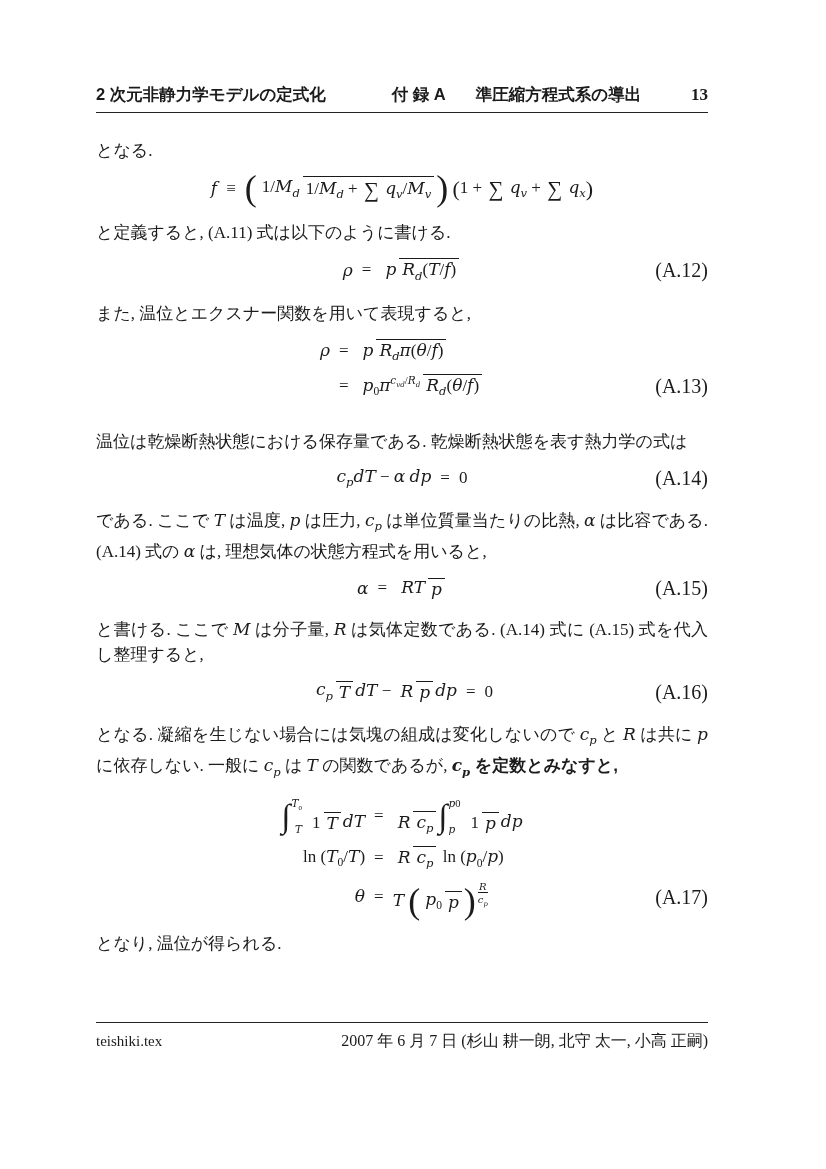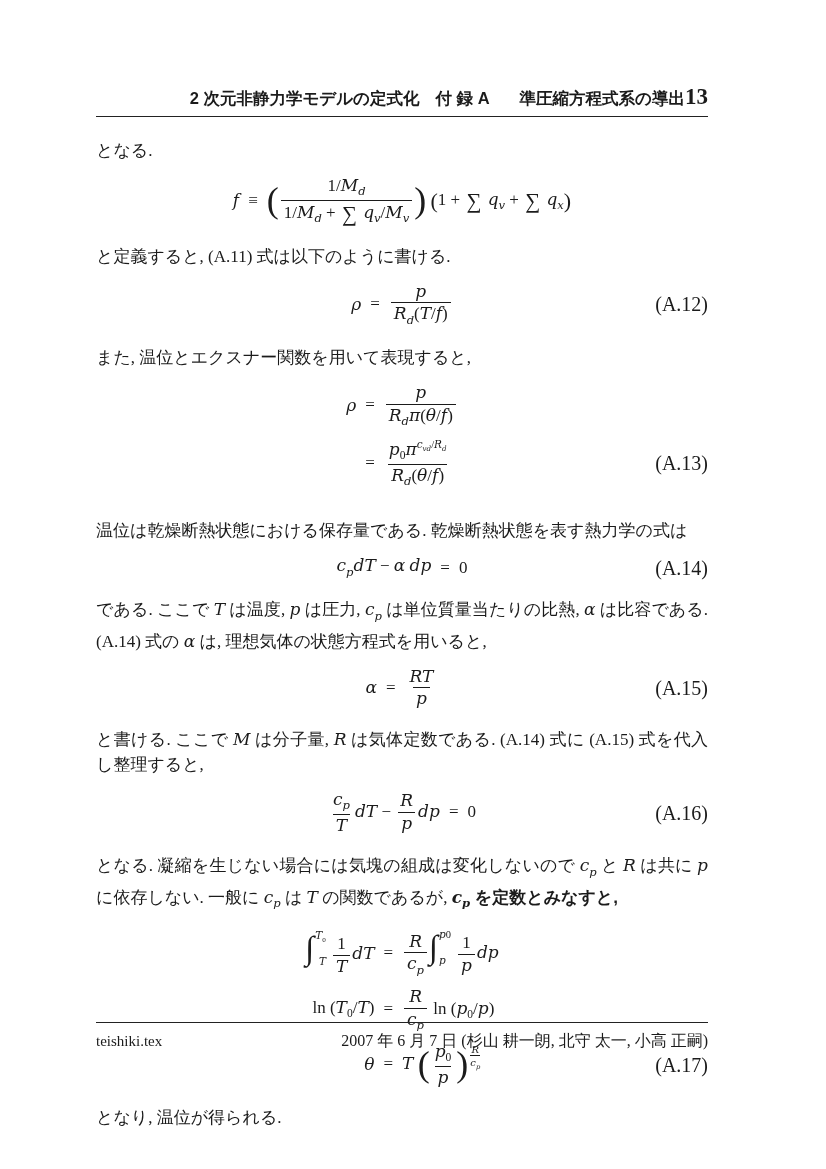--- a/index.html
+++ b/index.html
@@ -4,27 +4,27 @@
 <style>
   html,body { margin:0; padding:0; background:#e8e8e8; }
   .page {
     position:relative; width:826px; height:1169px; margin:0 auto;
     background:#ffffff; overflow:hidden; color:#1b1b1b;
     font-family:"Liberation Serif","DejaVu Serif",serif;
   }
   
   .header {
     position:absolute; left:96px; top:84px; width:612px;
-    display:flex; justify-content:flex-end; align-items:baseline;
+    display:flex; justify-content:space-between; align-items:baseline;
     font-family:"Liberation Sans","DejaVu Sans",sans-serif;
     font-weight:bold; font-size:16.5px;
     border-bottom:1.5px solid #222; padding-bottom:6px;
   }
   .hcenter { display:flex; gap:30px;margin-left:16px; }
-  .hpage { font-family:"Liberation Serif",serif; font-size:23px; }
+  .hpage { font-family:"Liberation Serif",serif; font-size:17px; }
   
   .content {
     position:absolute; left:96px; top:120px; width:612px;
     font-size:17px; line-height:25px; text-align:justify;
   }
   .para { margin:18px 0 0 0; }
   .para.gap { margin-top:30px; }
   .para i, .eqgrid i { font-family:"DejaVu Serif","Liberation Serif",serif; }
   sub { font-size:68%; }
   .gt { font-family:"Liberation Sans","DejaVu Sans",sans-serif; font-weight:bold; }
@@ -32,21 +32,21 @@
   .eqz { margin-top:13px; }
   .eqgrid {
     display:grid; grid-template-columns:1fr auto auto auto 1fr;
     column-gap:9px; row-gap:10px; align-items:center; width:100%;
     font-size:17px; line-height:1.1;
   }
   .eqgrid .lhs { justify-self:end; text-align:right; white-space:nowrap; }
   .eqgrid .rel { justify-self:center; }
   .eqgrid .rhs { justify-self:start; text-align:left; white-space:nowrap; }
   .eqgrid .lbl { justify-self:end; font-size:20px; white-space:nowrap; }
-  .fr { display:inline-flex; flex-direction:column; align-items:center;
+  .fr { display:inline-flex; flex-direction:row; align-items:center;
         vertical-align:middle; margin:0 2px; line-height:1.15; }
   .fr .nu { padding:0 3px 1px 3px; }
   .fr .de { padding:1px 3px 0 3px; border-top:1px solid #1b1b1b; }
   .sum { font-size:21px; font-style:normal; vertical-align:-3px; margin:0 2px; }
   .bp { font-size:36px; font-weight:300; line-height:0; vertical-align:middle; position:relative; top:-1px; }
   .mp { font-size:22px; font-weight:300; line-height:0; vertical-align:middle; }
   .sx { font-size:10.5px; }
   .intw { display:inline-flex; align-items:center; margin:0 2px 0 0; }
   .int { font-size:33px; line-height:0.95; font-style:normal; }
   .ilim { display:inline-flex; flex-direction:column; justify-content:space-between;

